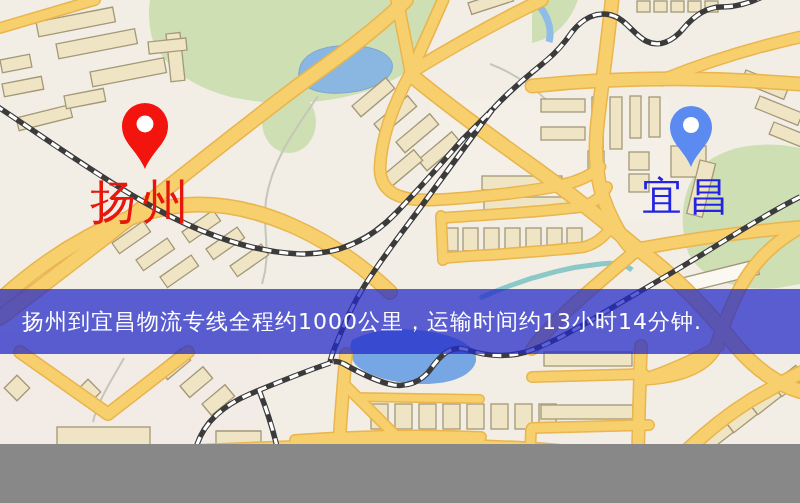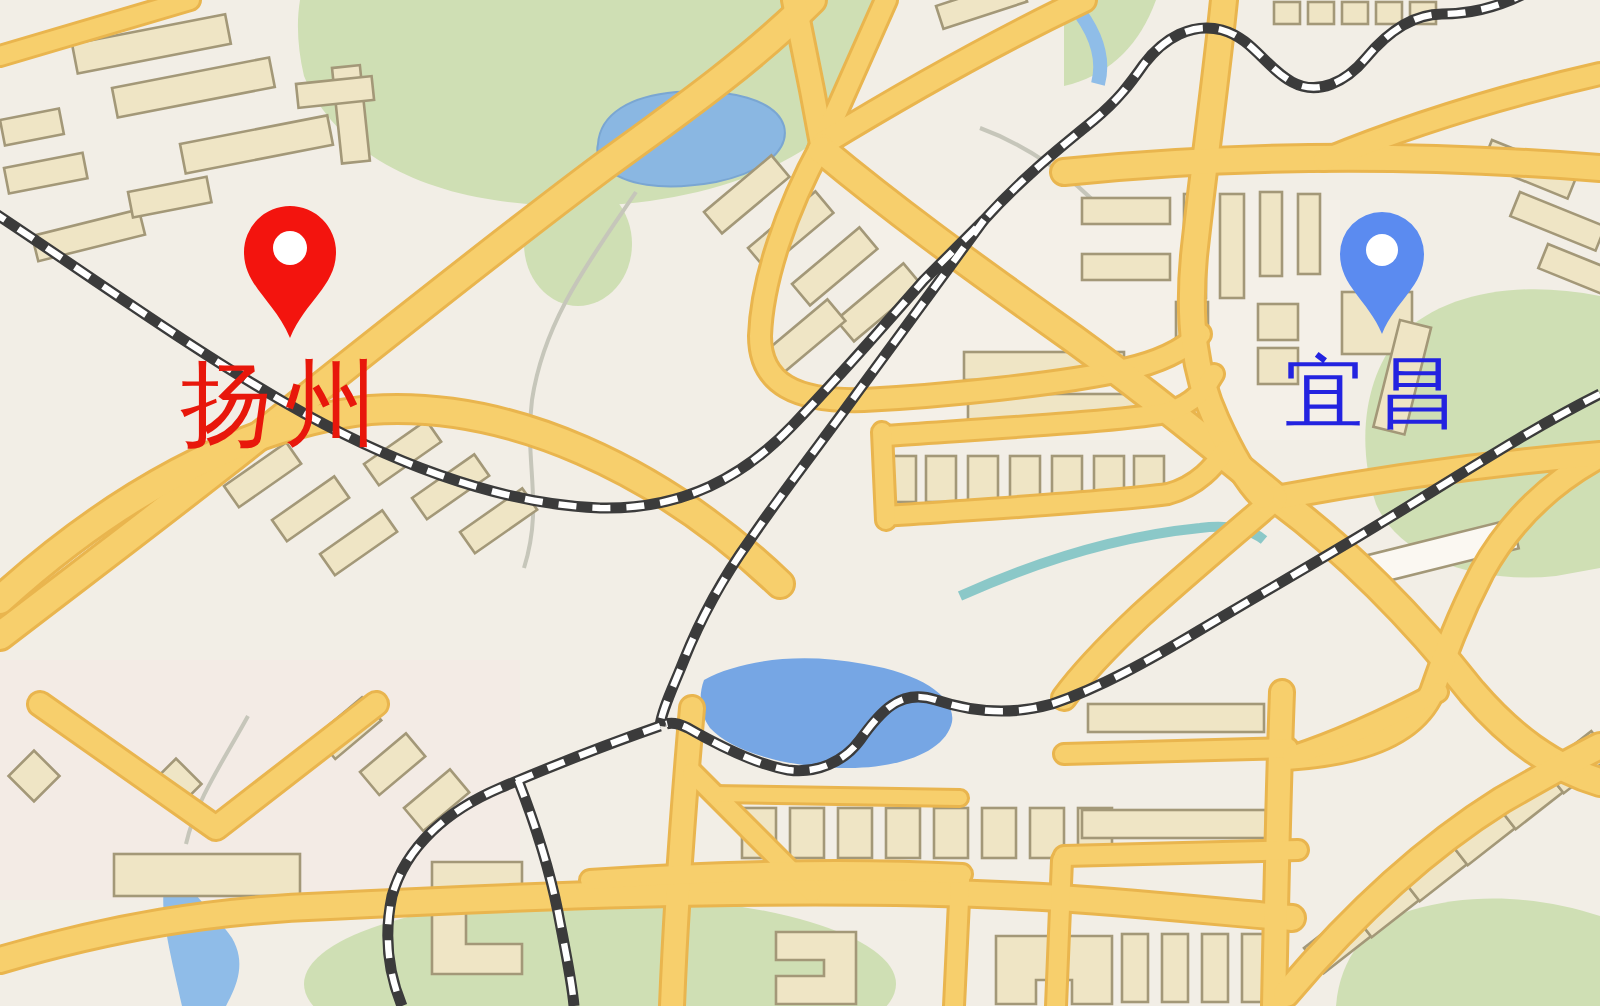--- a/index.html
+++ b/index.html
@@ -1,16 +1,16 @@
 <!DOCTYPE html>
 <html><head>
 <meta charset="utf-8">
 <style>
   html,body{margin:0;padding:0;background:#888;}
-  .stage{position:relative;width:800px;height:503px;overflow:hidden;
+  .stage{position:relative;width:800px;height:444px;overflow:hidden;
          font-family:"DejaVu Sans","Liberation Sans",sans-serif;background:#F2EEE6;}
   .stage svg{position:absolute;left:0;top:0;}
   .banner{position:absolute;left:0;top:289px;width:100%;height:65px;
           display:flex;align-items:center;box-sizing:border-box;padding-left:22px;}
   .banner span{font-size:22px;letter-spacing:1px;white-space:nowrap;}
   .pin-label{font-family:"DejaVu Sans","Liberation Sans",sans-serif;font-weight:500;}
 </style>
 </head>
 <body>
 
@@ -248,13 +248,16 @@
 
   <g>
     <path d="M691,167 C684,150 670,143 670,127 A21,21 0 1 1 712,127 C712,143 698,150 691,167 Z" fill="#5B8BF0"></path>
     <circle cx="691" cy="125" r="8" fill="#FFFFFF"></circle>
   </g>
 
   <text x="142" y="218" text-anchor="middle" font-size="47" letter-spacing="5" class="pin-label" fill="#E8170B">扬州</text>
   <text x="689" y="210" text-anchor="middle" font-size="40" letter-spacing="7" class="pin-label" fill="#2323E0">宜昌</text>
 </svg>
 
+<div class="banner" style="background: rgba(35, 42, 200, 0.74); color: rgb(255, 255, 255);">
+  <span>扬州到宜昌物流专线全程约1000公里，运输时间约13小时14分钟.</span>
 </div>
+</div>
 
 </body></html>

